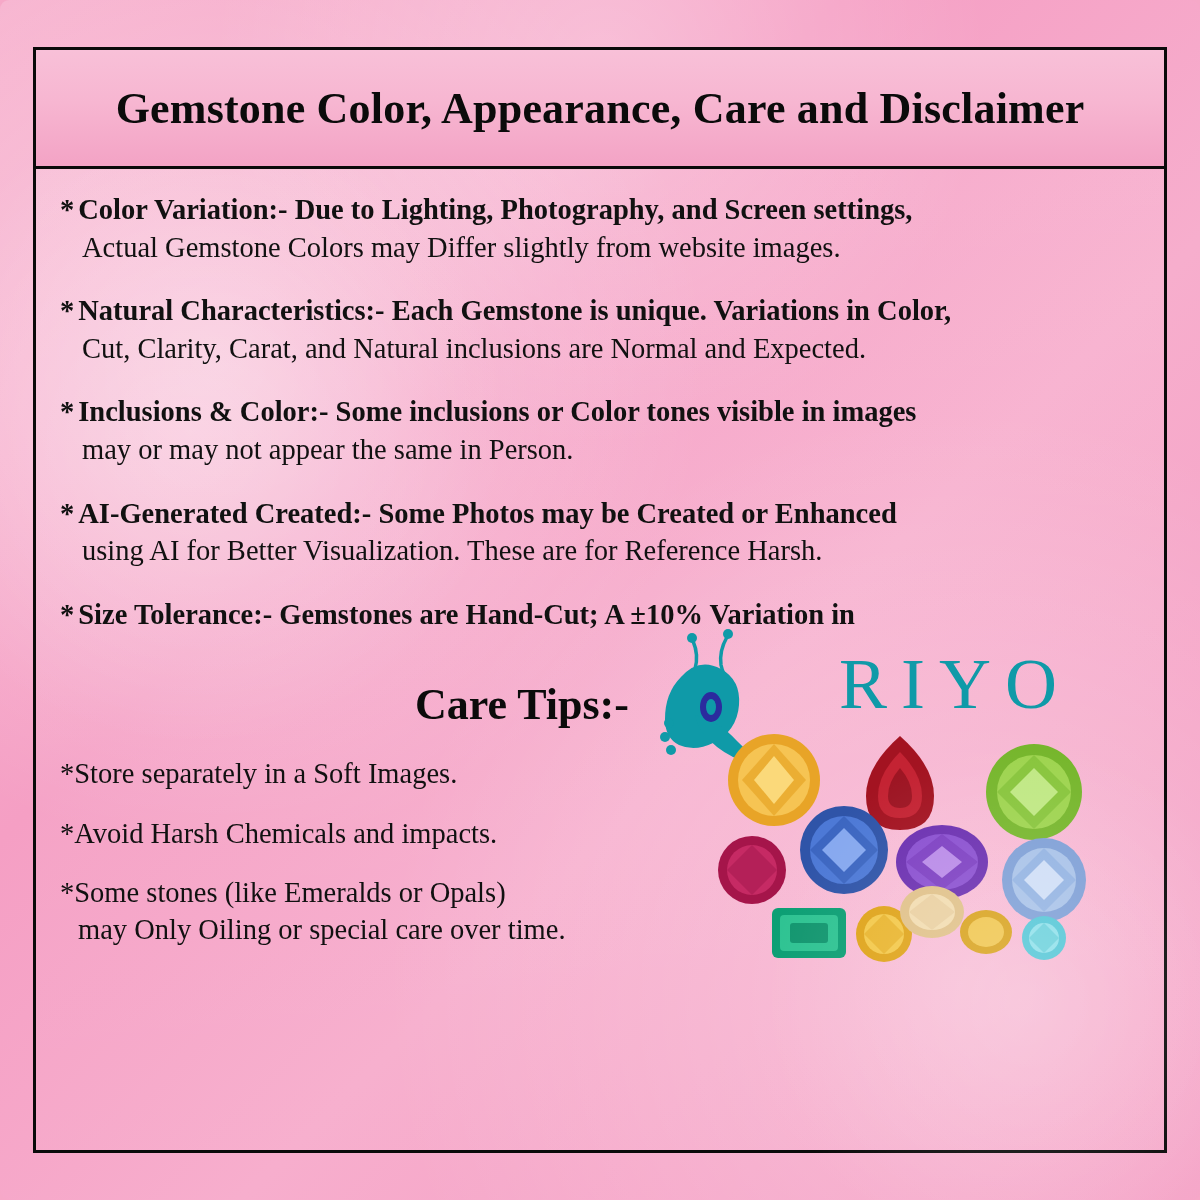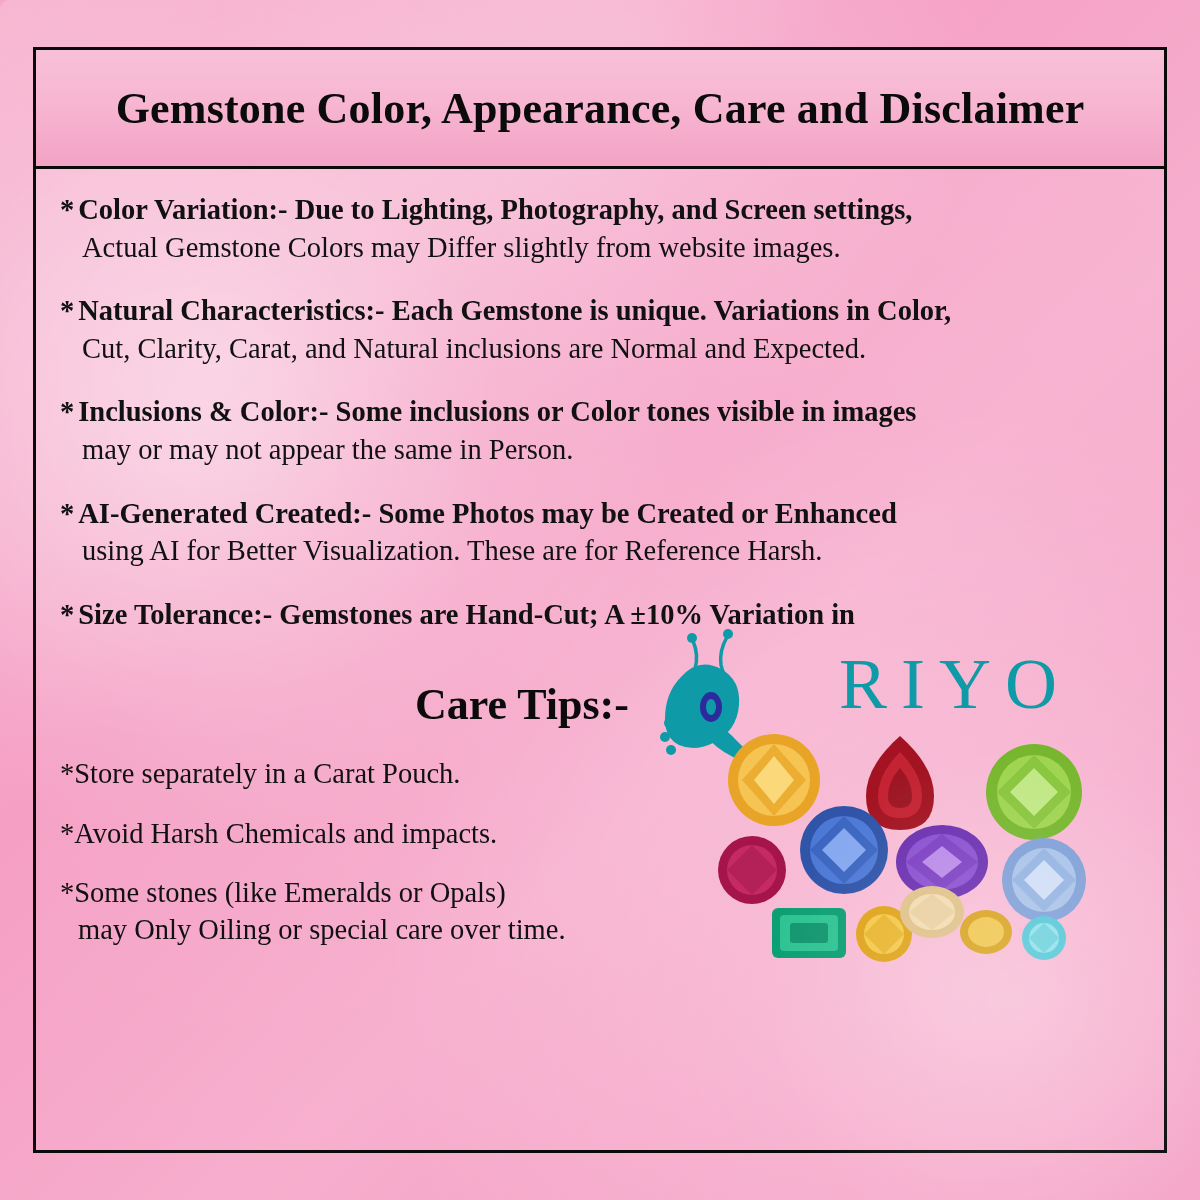--- a/index.html
+++ b/index.html
@@ -215,21 +215,21 @@
               <circle cx="30" cy="118" r="5"></circle>
               <circle cx="36" cy="131" r="5"></circle>
             </g>
           </svg>
           <div class="logo-text">RIYO</div>
         </div>
       </div>
 
       <div class="tips">
         <div class="tip">
-          <span class="star">*</span><span>Store separately in a Carat Pouch.</span>
+          <span class="star">*</span><span>Store separately in a Soft Images.</span>
         </div>
         <div class="tip">
           <span class="star">*</span><span>Avoid Harsh Chemicals and impacts.</span>
         </div>
         <div class="tip">
           <span class="star">*</span><span>Some stones (like Emeralds or Opals)</span>
           <span class="cont">may Only Oiling or special care over time.</span>
         </div>
 
         <div class="gems">

